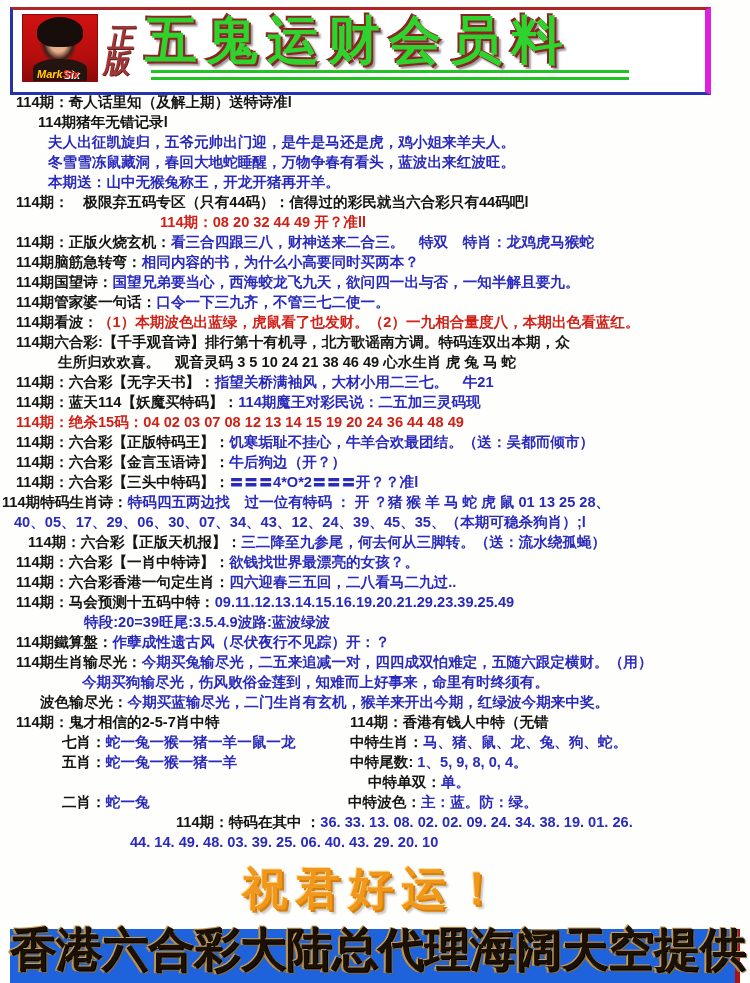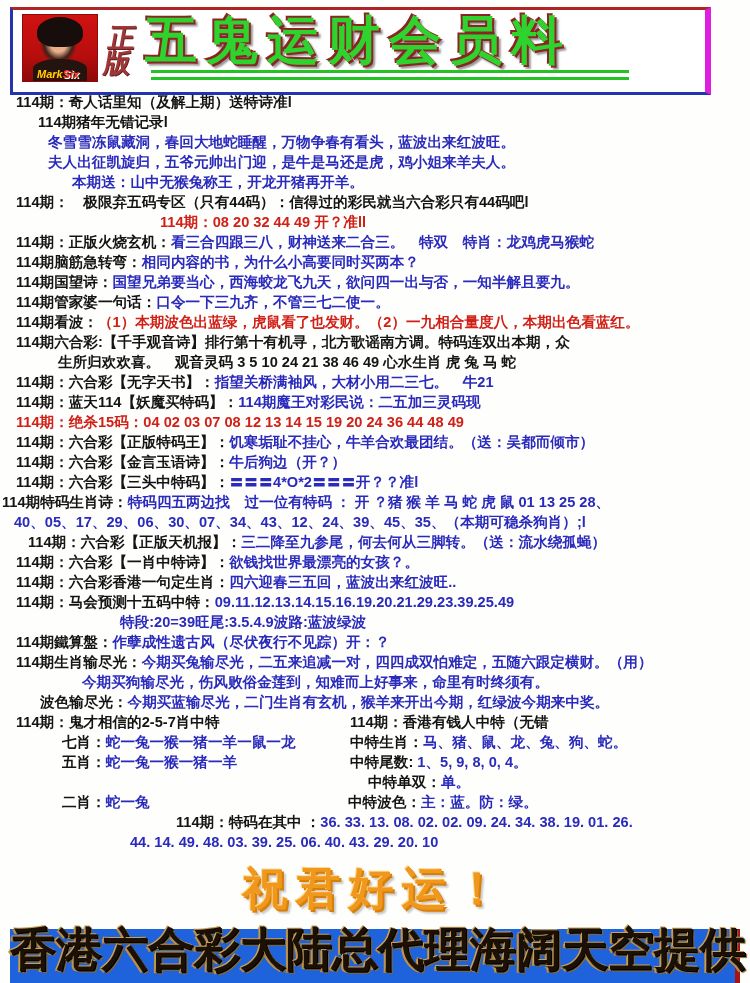--- a/index.html
+++ b/index.html
@@ -89,45 +89,45 @@
   <div class="edition">正版</div>
   <div class="titlebox">
     <div class="bigtitle">五鬼运财会员料</div>
     <div class="dbl-underline"></div>
   </div>
 </div>
 
 <div class="sheet">
     <div class="line" style="padding-left: 16px;"><span class="seg-k">114期：奇人话里知（及解上期）送特诗准l</span></div>
     <div class="line" style="padding-left: 38px;"><span class="seg-k">114期猪年无错记录l</span></div>
+    <div class="line" style="padding-left: 48px;"><span class="seg-b">夫人出征凯旋归，五爷元帅出门迎，是牛是马还是虎，鸡小姐来羊夫人。</span></div>
     <div class="line" style="padding-left: 48px;"><span class="seg-b">冬雪雪冻鼠藏洞，春回大地蛇睡醒，万物争春有看头，蓝波出来红波旺。</span></div>
-    <div class="line" style="padding-left: 48px;"><span class="seg-b">夫人出征凯旋归，五爷元帅出门迎，是牛是马还是虎，鸡小姐来羊夫人。</span></div>
-    <div class="line" style="padding-left: 48px; margin-left: 24px;"><span class="seg-b">本期送：山中无猴兔称王，开龙开猪再开羊。</span></div>
+    <div class="line" style="padding-left: 48px;"><span class="seg-b">本期送：山中无猴兔称王，开龙开猪再开羊。</span></div>
     <div class="line" style="padding-left: 16px;"><span class="seg-k">114期：　极限弃五码专区（只有44码）：信得过的彩民就当六合彩只有44码吧l</span></div>
     <div class="line" style="padding-left: 160px;"><span class="seg-r">114期：08 20 32 44 49 开？准ll</span></div>
     <div class="line" style="padding-left: 16px;"><span class="seg-k">114期：正版火烧玄机：</span><span class="seg-b">看三合四跟三八，财神送来二合三。　特双　特肖：龙鸡虎马猴蛇</span></div>
     <div class="line" style="padding-left: 16px;"><span class="seg-k">114期脑筋急转弯：</span><span class="seg-b">相同内容的书，为什么小高要同时买两本？</span></div>
     <div class="line" style="padding-left: 16px;"><span class="seg-k">114期国望诗：</span><span class="seg-b">国望兄弟要当心，西海蛟龙飞九天，欲问四一出与否，一知半解且要九。</span></div>
     <div class="line" style="padding-left: 16px;"><span class="seg-k">114期管家婆一句话：</span><span class="seg-b">口令一下三九齐，不管三七二使一。</span></div>
     <div class="line" style="padding-left: 16px;"><span class="seg-k">114期看波：</span><span class="seg-r">（1）本期波色出蓝绿，虎鼠看了也发财。（2）一九相合量度八，本期出色看蓝红。</span></div>
     <div class="line" style="padding-left: 16px;"><span class="seg-k">114期六合彩:【千手观音诗】排行第十有机寻，北方歌谣南方调。特码连双出本期，众</span></div>
     <div class="line" style="padding-left: 58px;"><span class="seg-k">生所归欢欢喜。　观音灵码 3 5 10 24 21 38 46 49 心水生肖 虎 兔 马 蛇</span></div>
     <div class="line" style="padding-left: 16px;"><span class="seg-k">114期：六合彩【无字天书】：</span><span class="seg-b">指望关桥满袖风，大材小用二三七。　牛21</span></div>
     <div class="line" style="padding-left: 16px;"><span class="seg-k">114期：蓝天114【妖魔买特码】：</span><span class="seg-b">114期魔王对彩民说：二五加三灵码现</span></div>
     <div class="line" style="padding-left: 16px;"><span class="seg-r">114期：绝杀15码：04 02 03 07 08 12 13 14 15 19 20 24 36 44 48 49</span></div>
     <div class="line" style="padding-left: 16px;"><span class="seg-k">114期：六合彩【正版特码王】：</span><span class="seg-b">饥寒垢耻不挂心，牛羊合欢最团结。（送：吴都而倾市）</span></div>
     <div class="line" style="padding-left: 16px;"><span class="seg-k">114期：六合彩【金言玉语诗】：</span><span class="seg-b">牛后狗边（开？）</span></div>
     <div class="line" style="padding-left: 16px;"><span class="seg-k">114期：六合彩【三头中特码】：</span><span class="seg-b">〓〓〓4*O*2〓〓〓开？？准l</span></div>
     <div class="line" style="padding-left: 2px;"><span class="seg-k">114期特码生肖诗：</span><span class="seg-b">特码四五两边找　过一位有特码 ： 开 ？猪 猴 羊 马 蛇 虎 鼠 01 13 25 28、</span></div>
     <div class="line" style="padding-left: 14px;"><span class="seg-b">40、05、17、29、06、30、07、34、43、12、24、39、45、35、（本期可稳杀狗肖）;l</span></div>
     <div class="line" style="padding-left: 28px;"><span class="seg-k">114期：六合彩【正版天机报】：</span><span class="seg-b">三二降至九参尾，何去何从三脚转。（送：流水绕孤蝇）</span></div>
     <div class="line" style="padding-left: 16px;"><span class="seg-k">114期：六合彩【一肖中特诗】：</span><span class="seg-b">欲钱找世界最漂亮的女孩？。</span></div>
-    <div class="line" style="padding-left: 16px;"><span class="seg-k">114期：六合彩香港一句定生肖：</span><span class="seg-b">四六迎春三五回，蓝波出来红波旺..</span></div>
+    <div class="line" style="padding-left: 16px;"><span class="seg-k">114期：六合彩香港一句定生肖：</span><span class="seg-b">四六迎春三五回，二八看马二九过..</span></div>
     <div class="line" style="padding-left: 16px;"><span class="seg-k">114期：马会预测十五码中特：</span><span class="seg-b">09.11.12.13.14.15.16.19.20.21.29.23.39.25.49</span></div>
-    <div class="line" style="padding-left: 120px;"><span class="seg-b">特段:20=39旺尾:3.5.4.9波路:蓝波绿波</span></div>
+    <div class="line" style="padding-left: 84px;"><span class="seg-b">特段:20=39旺尾:3.5.4.9波路:蓝波绿波</span></div>
     <div class="line" style="padding-left: 16px;"><span class="seg-k">114期鐵算盤：</span><span class="seg-b">作孽成性遗古风（尽伏夜行不见踪）开：？</span></div>
     <div class="line" style="padding-left: 16px;"><span class="seg-k">114期生肖输尽光：</span><span class="seg-b">今期买兔输尽光，二五来追减一对，四四成双怕难定，五随六跟定横财。（用）</span></div>
     <div class="line" style="padding-left: 82px;"><span class="seg-b">今期买狗输尽光，伤风败俗金莲到，知难而上好事来，命里有时终须有。</span></div>
     <div class="line" style="padding-left: 40px;"><span class="seg-k">波色输尽光：</span><span class="seg-b">今期买蓝输尽光，二门生肖有玄机，猴羊来开出今期，红绿波今期来中奖。</span></div>
     <div class="line" style="padding-left: 16px;"><span class="colspan" style="width: 334px;"><span class="seg-k">114期：鬼才相信的2-5-7肖中特</span></span><span class="seg-k">114期：香港有钱人中特（无错</span></div>
     <div class="line" style="padding-left: 62px;"><span class="colspan" style="width: 288px;"><span class="seg-k">七肖：</span><span class="seg-b">蛇一兔一猴一猪一羊一鼠一龙</span></span><span class="seg-k">中特生肖：</span><span class="seg-b">马、猪、鼠、龙、兔、狗、蛇。</span></div>
     <div class="line" style="padding-left: 62px;"><span class="colspan" style="width: 288px;"><span class="seg-k">五肖：</span><span class="seg-b">蛇一兔一猴一猪一羊</span></span><span class="seg-k">中特尾数:</span><span class="seg-b"> 1、5, 9, 8, 0, 4。</span></div>
     <div class="line" style="padding-left: 0px;"><span class="colspan" style="width: 368px;"></span><span class="seg-k">中特单双：</span><span class="seg-b">单。</span></div>
     <div class="line" style="padding-left: 62px;"><span class="colspan" style="width: 286px;"><span class="seg-k">二肖：</span><span class="seg-b">蛇一兔</span></span><span class="seg-k">中特波色：</span><span class="seg-b">主：蓝。防：绿。</span></div>
     <div class="line" style="padding-left: 176px;"><span class="seg-k">114期：特码在其中 ：</span><span class="seg-b">36. 33. 13. 08. 02. 02. 09. 24. 34. 38. 19. 01. 26.</span></div>

